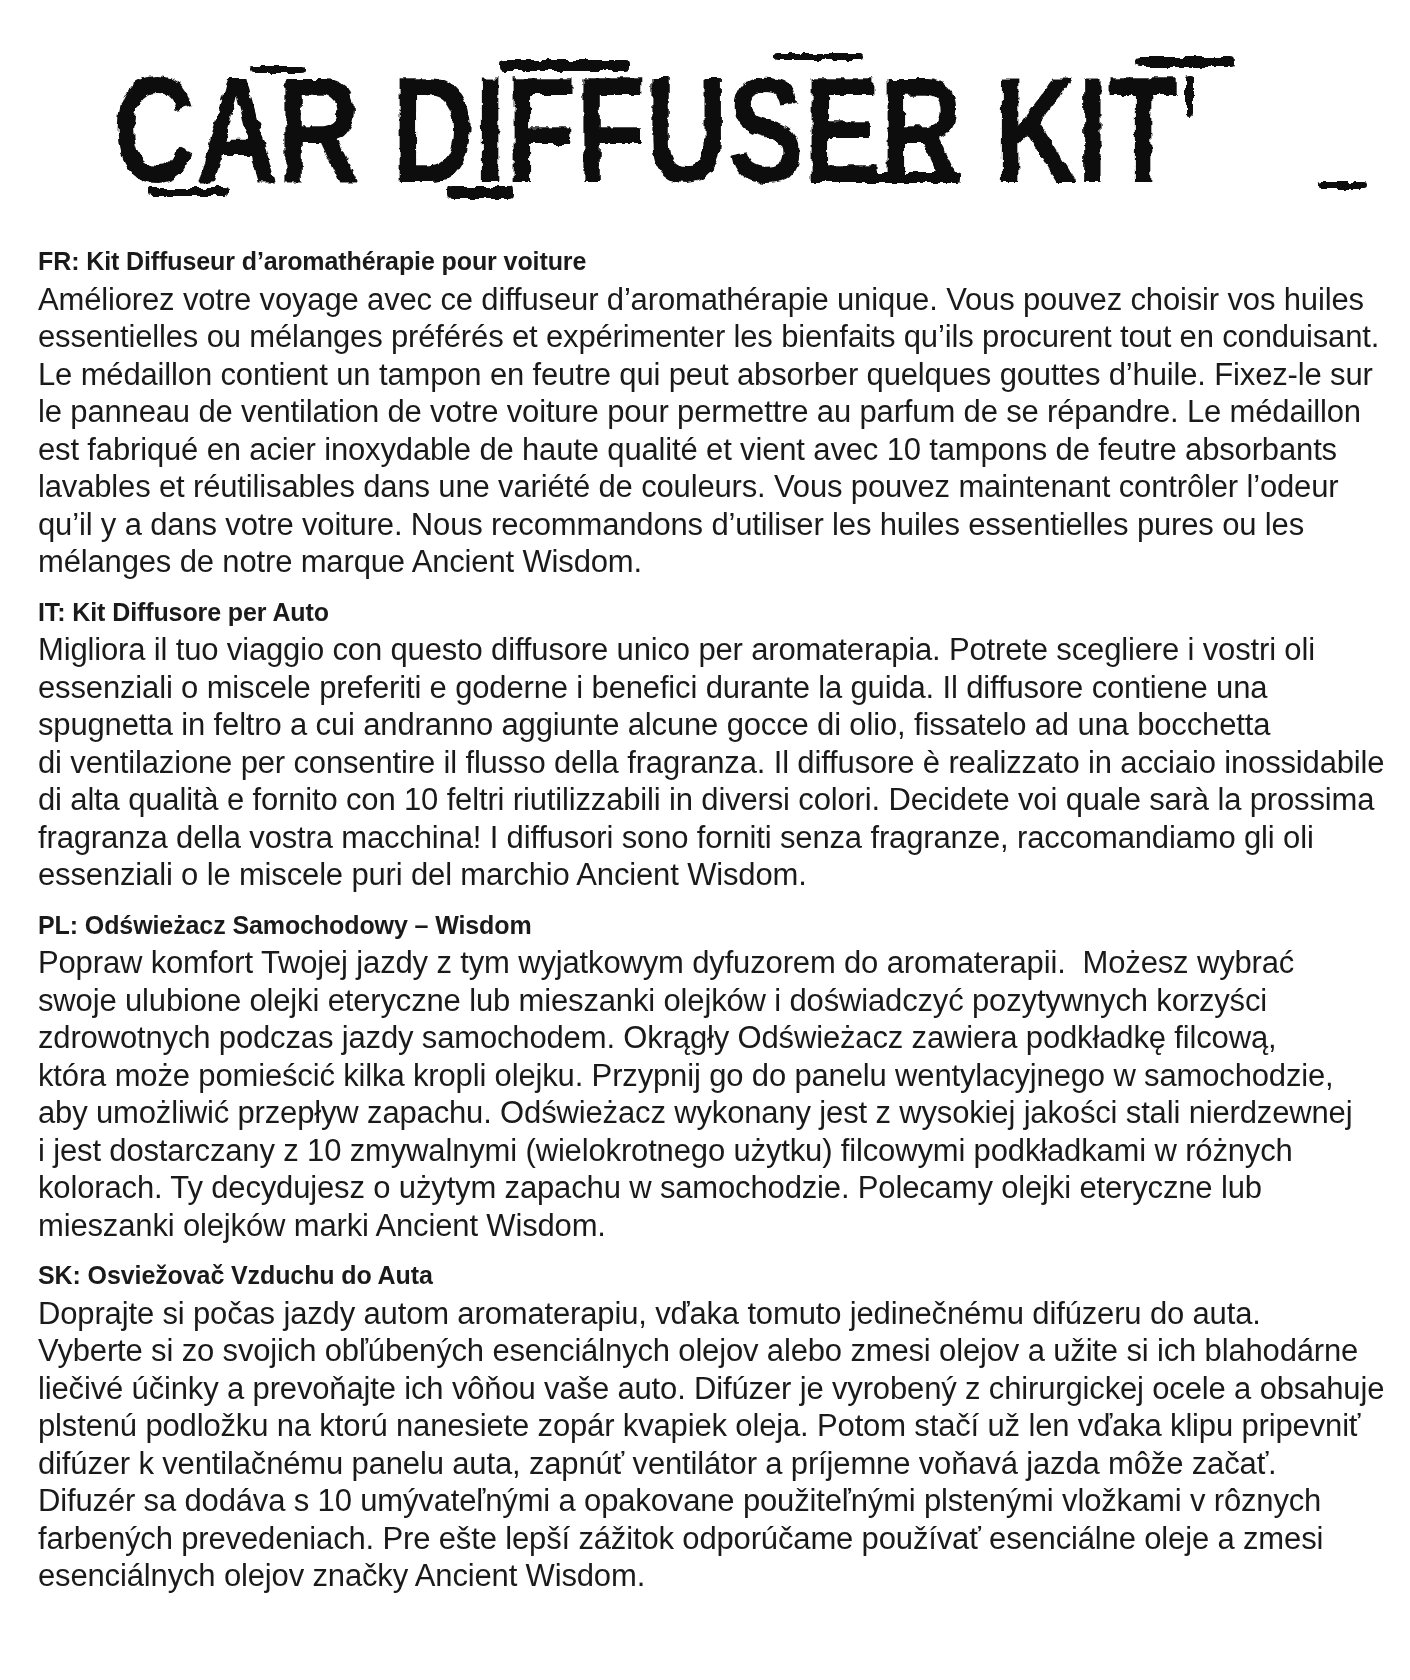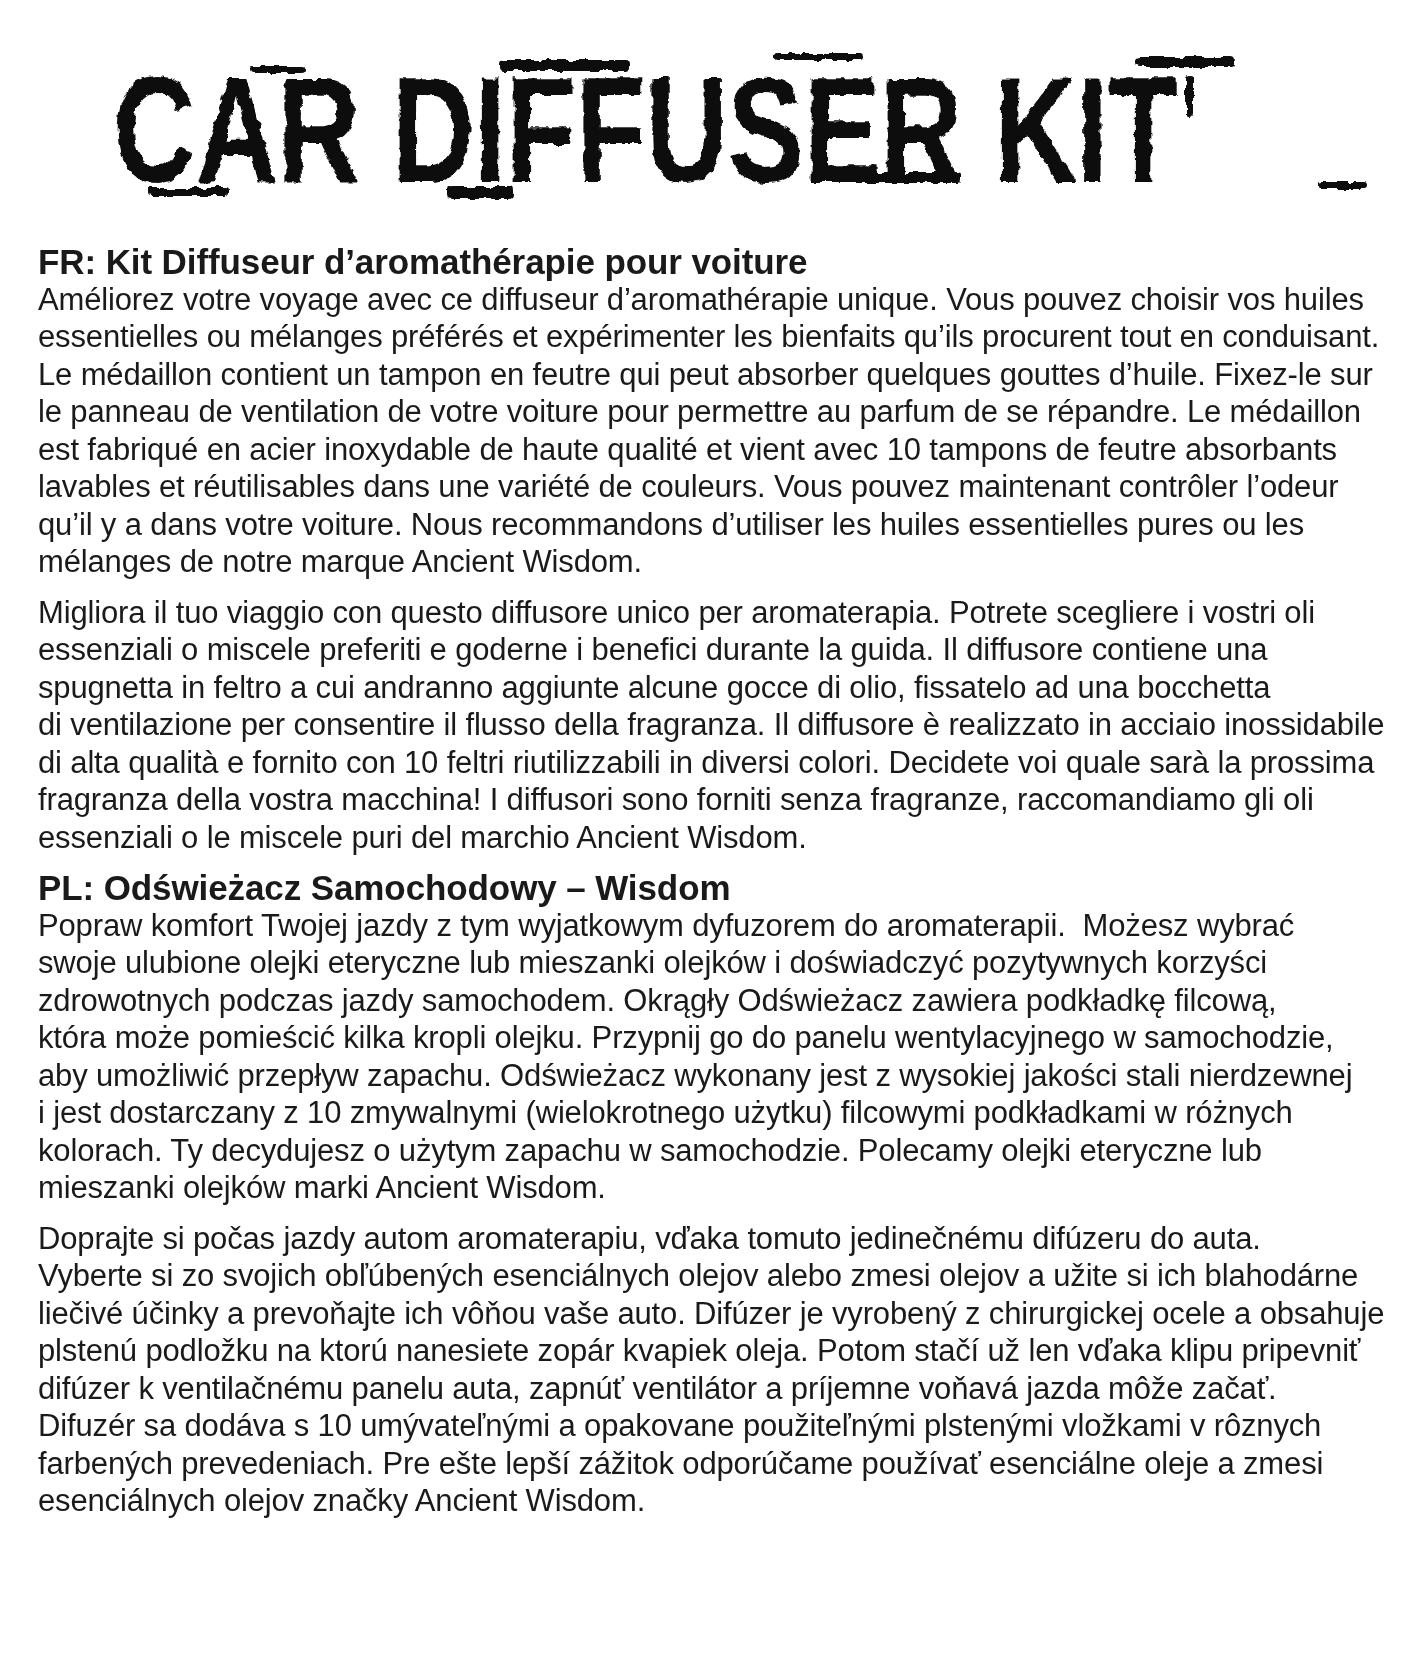--- a/index.html
+++ b/index.html
@@ -25,21 +25,21 @@
   .title-svg rect { fill: #111111; }
   main.content {
     position: absolute;
     left: 38px;
     top: 243px;
     width: 1340px;
   }
   section.lang-section { margin: 0 0 13px 0; }
   section.lang-section h2 {
     margin: 0;
-    font-size: 35px;
+    font-size: 25px;
     line-height: 37.5px;
     font-weight: bold;
     letter-spacing: -0.1px;
     white-space: pre;
   }
   section.lang-section p {
     margin: 0;
     font-size: 31px;
     line-height: 37.5px;
     font-weight: normal;
@@ -79,20 +79,21 @@
 essentielles ou mélanges préférés et expérimenter les bienfaits qu’ils procurent tout en conduisant.
 Le médaillon contient un tampon en feutre qui peut absorber quelques gouttes d’huile. Fixez-le sur
 le panneau de ventilation de votre voiture pour permettre au parfum de se répandre. Le médaillon
 est fabriqué en acier inoxydable de haute qualité et vient avec 10 tampons de feutre absorbants
 lavables et réutilisables dans une variété de couleurs. Vous pouvez maintenant contrôler l’odeur
 qu’il y a dans votre voiture. Nous recommandons d’utiliser les huiles essentielles pures ou les
 mélanges de notre marque Ancient Wisdom.</p>
   </section>
 
   <section class="lang-section">
+    <h2>IT: Kit Diffusore per Auto</h2>
     <p>Migliora il tuo viaggio con questo diffusore unico per aromaterapia. Potrete scegliere i vostri oli
 essenziali o miscele preferiti e goderne i benefici durante la guida. Il diffusore contiene una
 spugnetta in feltro a cui andranno aggiunte alcune gocce di olio, fissatelo ad una bocchetta
 di ventilazione per consentire il flusso della fragranza. Il diffusore è realizzato in acciaio inossidabile
 di alta qualità e fornito con 10 feltri riutilizzabili in diversi colori. Decidete voi quale sarà la prossima
 fragranza della vostra macchina! I diffusori sono forniti senza fragranze, raccomandiamo gli oli
 essenziali o le miscele puri del marchio Ancient Wisdom.</p>
   </section>
 
   <section class="lang-section">
@@ -101,20 +102,21 @@
 swoje ulubione olejki eteryczne lub mieszanki olejków i doświadczyć pozytywnych korzyści
 zdrowotnych podczas jazdy samochodem. Okrągły Odświeżacz zawiera podkładkę filcową,
 która może pomieścić kilka kropli olejku. Przypnij go do panelu wentylacyjnego w samochodzie,
 aby umożliwić przepływ zapachu. Odświeżacz wykonany jest z wysokiej jakości stali nierdzewnej
 i jest dostarczany z 10 zmywalnymi (wielokrotnego użytku) filcowymi podkładkami w różnych
 kolorach. Ty decydujesz o użytym zapachu w samochodzie. Polecamy olejki eteryczne lub
 mieszanki olejków marki Ancient Wisdom.</p>
   </section>
 
   <section class="lang-section">
+    <h2>SK: Osviežovač Vzduchu do Auta</h2>
     <p>Doprajte si počas jazdy autom aromaterapiu, vďaka tomuto jedinečnému difúzeru do auta.
 Vyberte si zo svojich obľúbených esenciálnych olejov alebo zmesi olejov a užite si ich blahodárne
 liečivé účinky a prevoňajte ich vôňou vaše auto. Difúzer je vyrobený z chirurgickej ocele a obsahuje
 plstenú podložku na ktorú nanesiete zopár kvapiek oleja. Potom stačí už len vďaka klipu pripevniť
 difúzer k ventilačnému panelu auta, zapnúť ventilátor a príjemne voňavá jazda môže začať.
 Difuzér sa dodáva s 10 umývateľnými a opakovane použiteľnými plstenými vložkami v rôznych
 farbených prevedeniach. Pre ešte lepší zážitok odporúčame používať esenciálne oleje a zmesi
 esenciálnych olejov značky Ancient Wisdom.</p>
   </section>
 

